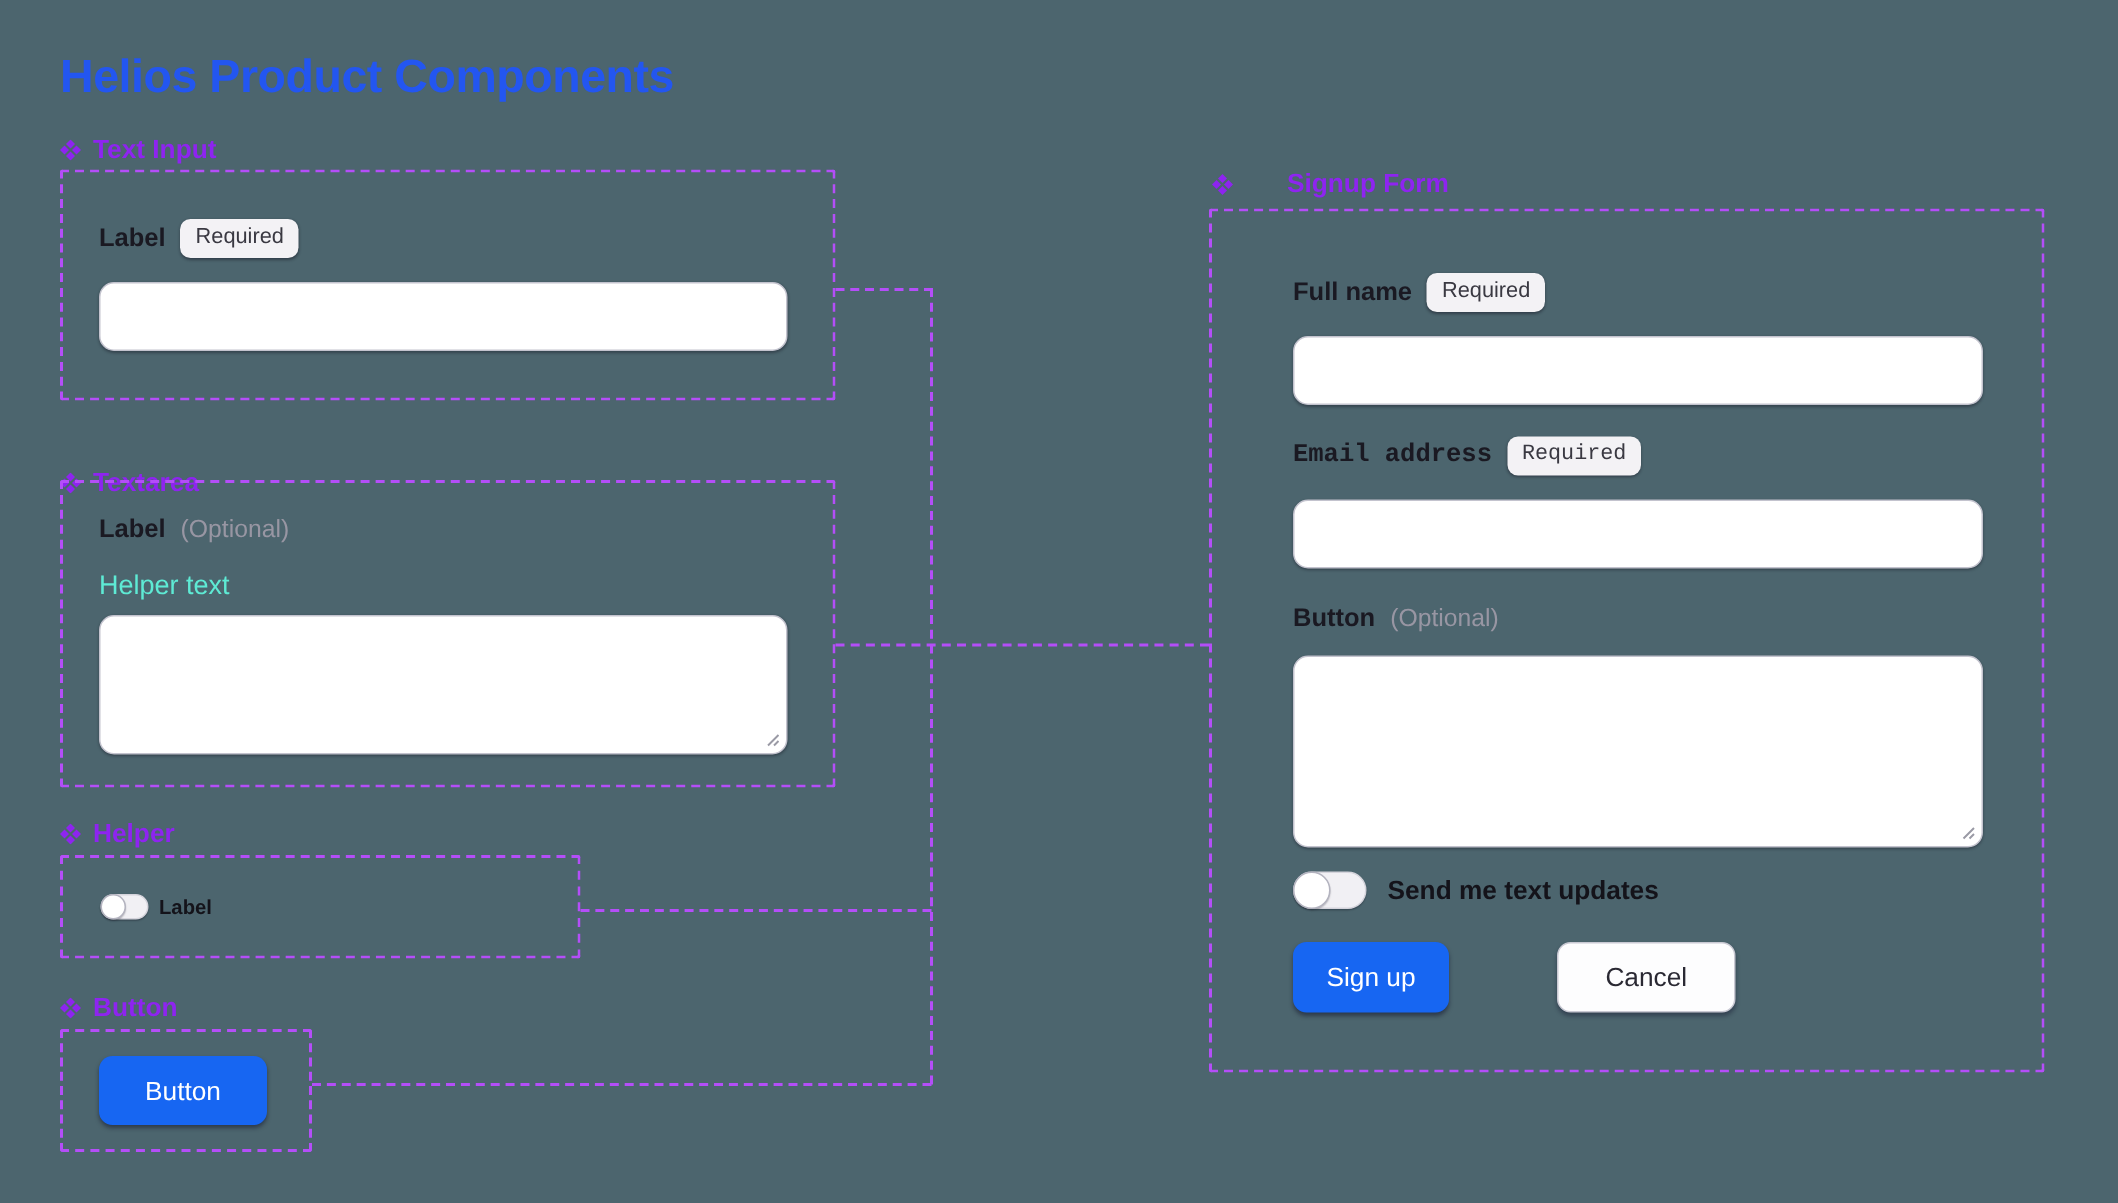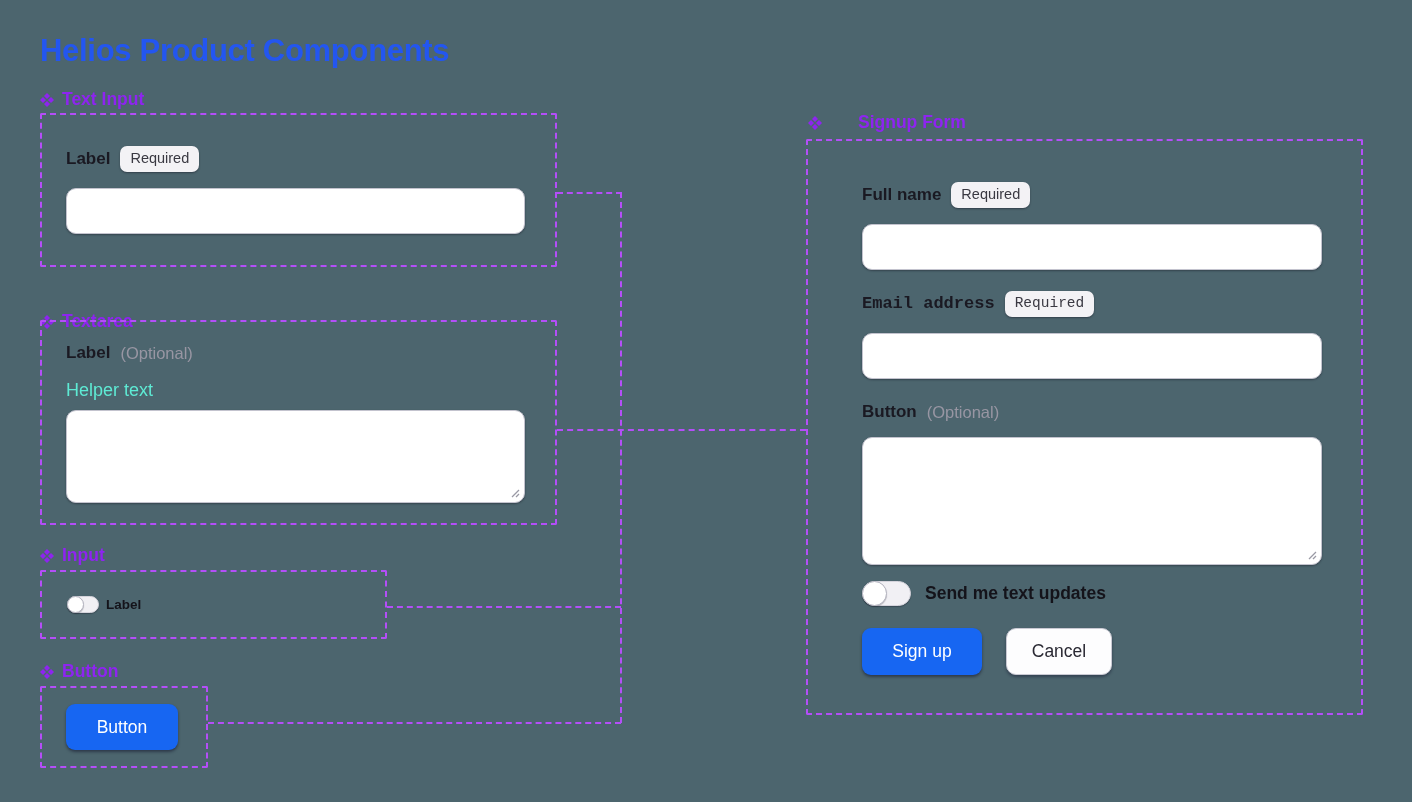--- a/index.html
+++ b/index.html
@@ -122,21 +122,21 @@
 
   <div class="comp-label" style="left:40px; top:545px;">
     <svg class="diamond-icon" viewBox="0 0 14 14">
       <g fill="#8e24f0">
         <path d="M7 0 L10 3 L7 6 L4 3 Z"></path>
           <path d="M7 8 L10 11 L7 14 L4 11 Z"></path>
         <path d="M0 7 L3 4 L6 7 L3 10 Z"></path>
           <path d="M8 7 L11 4 L14 7 L11 10 Z"></path>
       </g>
     </svg>
-    <span>Input</span>
+    <span>Helper</span>
   </div>
   <div class="dashed-box" style="left:40px; top:570px; width:347px; height:69px;"></div>
   <div class="toggle toggle-sm" style="left:67px; top:596px;">
     <div class="knob"></div>
   </div>
   <div class="toggle-sm-label" style="left:106px; top:597px;">Label</div>
 
   <div class="comp-label" style="left:40px; top:661px;">
     <svg class="diamond-icon" viewBox="0 0 14 14">
       <g fill="#8e24f0">
@@ -186,16 +186,16 @@
     <svg class="resize-glyph" width="11" height="11" viewBox="0 0 11 11">
       <path d="M10 3 L3 10 M10 7 L7 10" stroke="#9a9aa5" stroke-width="1.3" fill="none"></path>
     </svg>
   </div>
 
   <div class="toggle toggle-lg" style="left:862px; top:581px;">
     <div class="knob"></div>
   </div>
   <div class="lbl-lg" style="position:absolute; left:925px; top:583px;">Send me text updates</div>
 
-  <button class="btn btn-primary" style="left:862px; top:628px; width:120px; height:47px;">Sign up</button>
-  <button class="btn btn-secondary" style="left:1006px; top:628px; width:106px; height:47px;border-radius:10px;">Cancel</button>
+  <button class="btn btn-primary" style="left:862px; top:628px; width:104px; height:47px;">Sign up</button>
+  <button class="btn btn-secondary" style="left:1038px; top:628px; width:119px; height:47px;">Cancel</button>
 
 </div>
 
 </body></html>

